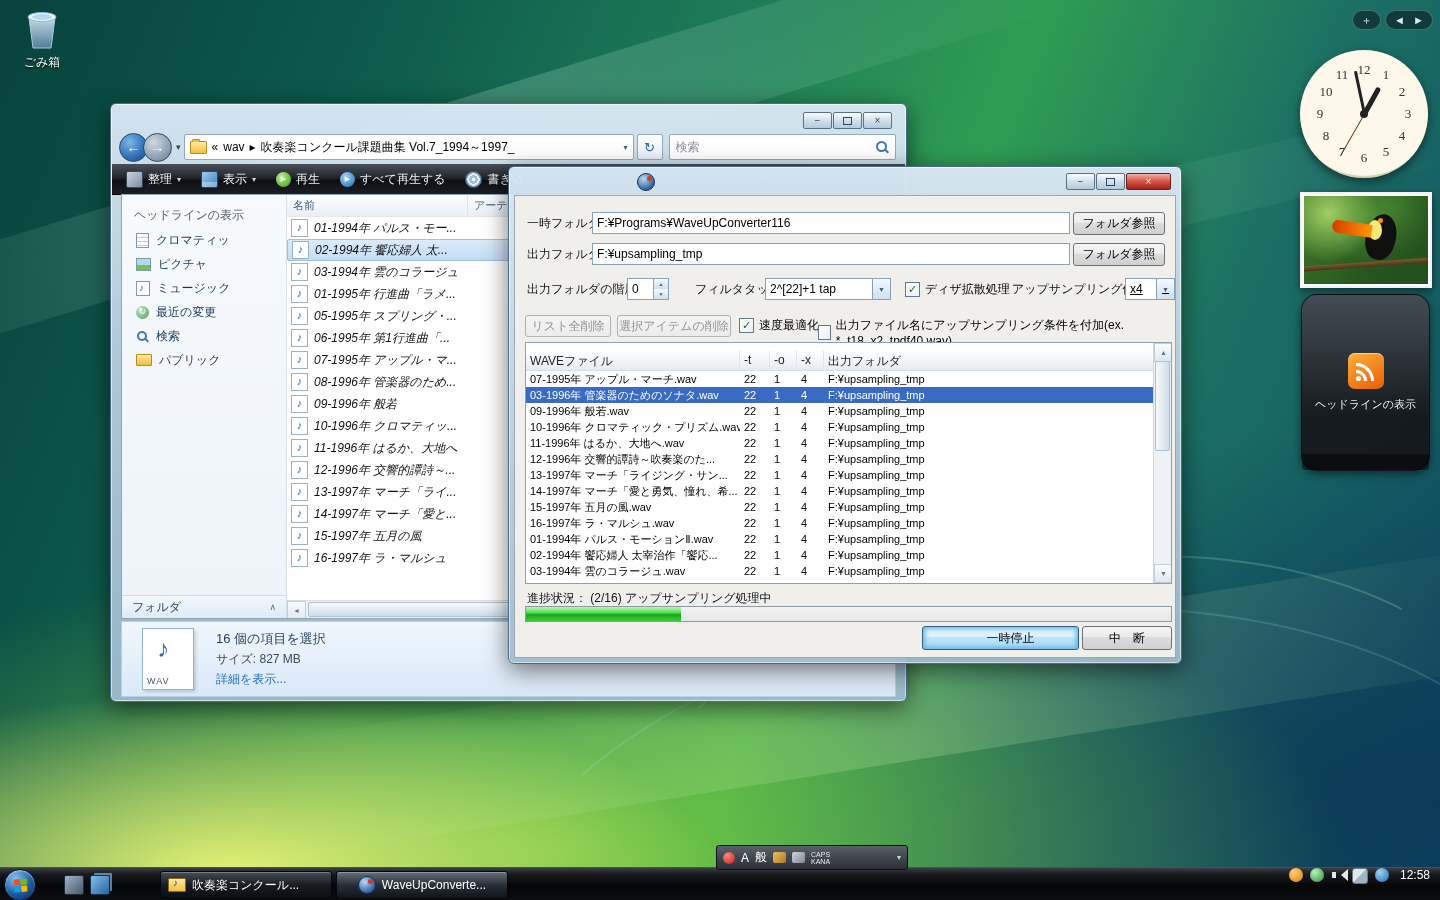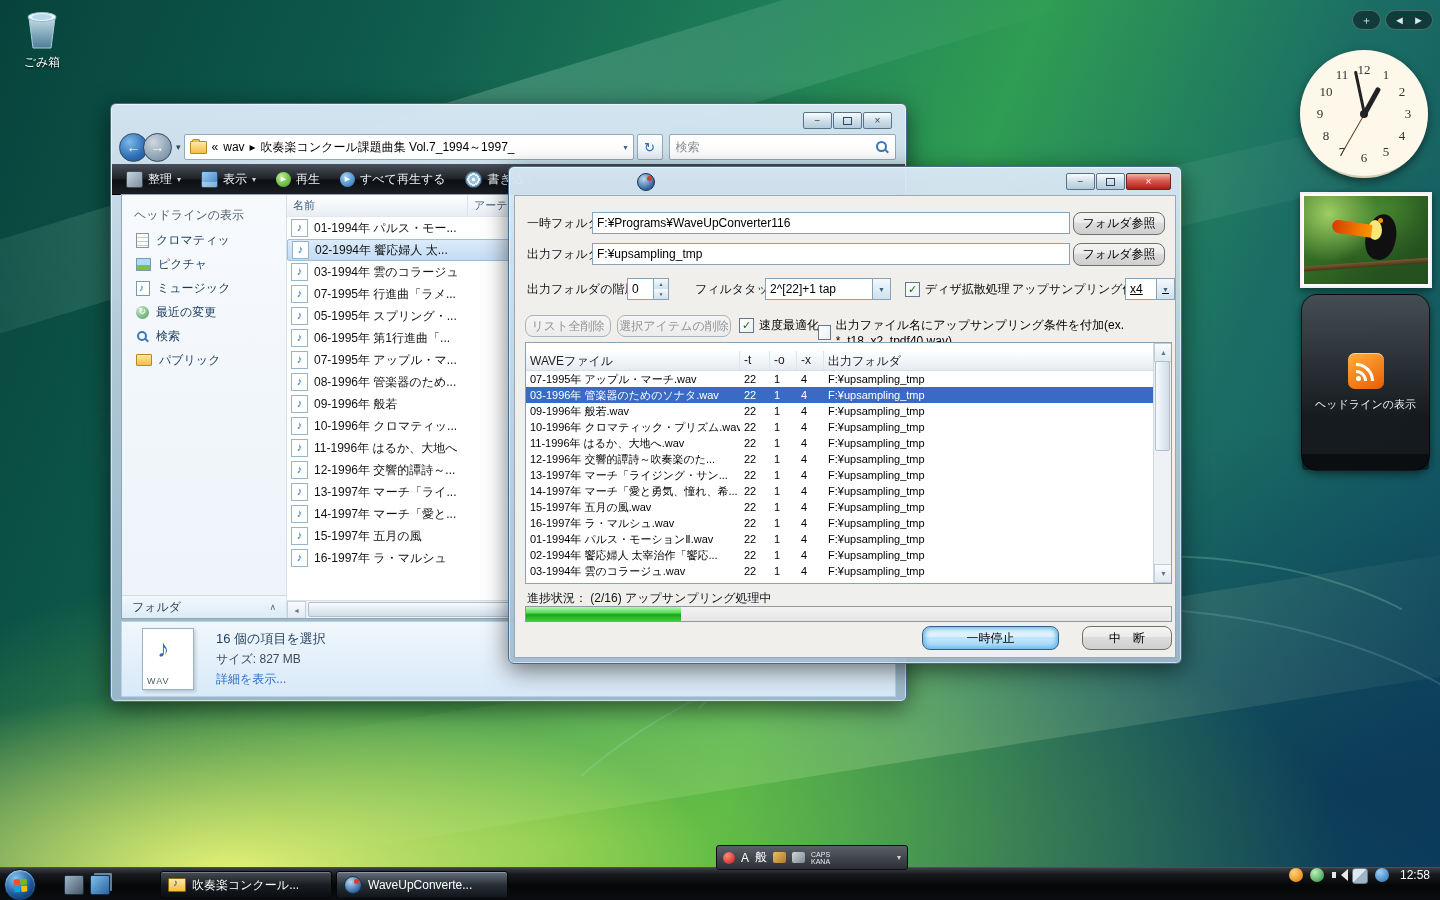--- a/index.html
+++ b/index.html
@@ -83,21 +83,21 @@
     border:1px solid #4e6b85;box-shadow:0 6px 24px rgba(0,0,0,.55),inset 0 0 0 1px rgba(255,255,255,.55);}
   .capbtns{position:absolute;display:flex;gap:1px;}
   .capbtn{width:27px;height:15px;border:1px solid #5a7288;border-radius:2px;display:flex;align-items:center;justify-content:center;
     font-size:10px;line-height:1;color:#31485c;
     background:linear-gradient(180deg,rgba(255,255,255,.9),rgba(208,222,233,.55) 50%,rgba(165,189,208,.65));}
   .capbtn .maxbox{width:7px;height:6px;border:1px solid #31485c;display:inline-block;}
   .capbtn.close-red{width:43px;color:#fff;border-color:#72201c;
     background:linear-gradient(180deg,#f2b0a8,#d85a4e 45%,#a82017);}
   .vbtn{display:flex;align-items:center;justify-content:center;font-size:12px;color:#000;cursor:default;
     background:linear-gradient(180deg,#f5f5f5 0%,#ebebeb 45%,#dddddd 46%,#cfcfcf 100%);
-    border:1px solid #707070;border-radius:8px;}
+    border:1px solid #707070;border-radius:3px;}
   .vbtn.disabled{color:#8d9294;border-color:#aeb2b5;background:linear-gradient(180deg,#f5f5f5,#ececec);}
   .vbtn.focused{border-color:#2c628b;box-shadow:inset 0 0 4px 2px #67b5e8;
     background:linear-gradient(180deg,#eaf6fd 0%,#d9f0fc 45%,#bee6fd 46%,#a7d9f5 100%);}
   .tbox{background:#fff;border:1px solid #86a3b8;display:flex;align-items:center;padding:0 4px;font-size:12px;}
   .combo{background:#fff;border:1px solid #86a3b8;display:flex;align-items:center;font-size:12px;padding-left:4px;}
   .combo .arrowbtn{margin-left:auto;width:17px;align-self:stretch;border-left:1px solid #86a3b8;
     background:linear-gradient(#f4f9fd,#cfe0ee);display:flex;align-items:center;justify-content:center;font-size:7px;color:#41627f;}
   .cbrow{display:flex;align-items:center;gap:5px;}
   .cbbox{width:13px;height:13px;background:linear-gradient(135deg,#fff,#e9eef3);border:1px solid #65788a;
     display:flex;align-items:center;justify-content:center;font-size:11px;color:#1c661c;font-weight:bold;}
@@ -157,21 +157,21 @@
   #ex-list{flex:1;position:relative;overflow:hidden;}
   #ex-cols{display:flex;height:21px;border-bottom:1px solid #e2e8ee;
     background:linear-gradient(#fdfefe,#f1f5f9 60%,#e9eef3);color:#3a5a78;font-size:11px;}
   #ex-cols span{padding:3px 6px;border-right:1px solid #dde4ea;}
   #col-name{width:168px;}
   #col-artist{flex:1;}
   .file-row{display:flex;align-items:center;height:22px;gap:6px;padding-left:4px;}
   .file-row.selected{background:linear-gradient(#dcebfa,#c3dcf3);border:1px solid #9cc0e0;border-radius:2px;height:20px;}
   .note-doc{width:15px;height:16px;background:#fff;border:1px solid #9ab2c6;display:flex;align-items:flex-start;justify-content:center;flex:0 0 auto;}
   .note-doc .nglyph{font-size:11px;color:#2d6db5;font-style:normal;line-height:14px;}
-  .file-label{white-space:nowrap;overflow:hidden;text-overflow:ellipsis;color:#111;}
+  .file-label{white-space:nowrap;overflow:hidden;text-overflow:ellipsis;color:#111;font-style:italic;}
   #ex-hsb{position:absolute;left:0;right:0;bottom:0;height:17px;background:#eef2f6;border-top:1px solid #d8dfe6;display:flex;}
   .sb-btn{width:17px;height:100%;background:linear-gradient(#fafcfe,#dfe8f0);border:1px solid #c2cdd8;
     display:flex;align-items:center;justify-content:center;font-size:7px;color:#5f7890;}
   #ex-hsb .thumb{flex:0 0 420px;margin:1px 2px;background:linear-gradient(#f7fafc,#cfdde9);border:1px solid #aebfcd;border-radius:2px;}
   #ex-details{position:absolute;left:10px;right:10px;bottom:4px;height:74px;
     background:linear-gradient(#f0f7fd,#d8e9f8);border:1px solid #b9cfe2;display:flex;align-items:center;gap:22px;padding-left:20px;}
   #wav-icon{width:50px;height:60px;background:#fff;border:1px solid #9ab2c6;position:relative;flex:0 0 auto;
     box-shadow:2px 2px 3px rgba(0,0,0,.15);}
   #wav-icon .big-note{position:absolute;left:14px;top:6px;font-size:24px;color:#2d6db5;}
   #wav-icon .badge{position:absolute;left:4px;bottom:3px;font-size:9px;color:#4a5a68;letter-spacing:1px;}
@@ -214,21 +214,21 @@
   #cv-vsb{position:absolute;right:0;top:0;bottom:0;width:17px;background:#eef2f6;border-left:1px solid #cfd8e0;}
   #cv-vsb .sb-btn{width:100%;height:17px;}
   #cv-vsb .vthumb{position:absolute;left:1px;right:1px;top:18px;height:88px;
     background:linear-gradient(90deg,#f7fafc,#cfdde9);border:1px solid #aebfcd;border-radius:2px;}
   #cv-vsb .sb-down{position:absolute;bottom:0;}
   #cv-progress-label{position:absolute;left:12px;top:394px;color:#101418;}
   #progress-track{position:absolute;left:10px;top:410px;width:645px;height:14px;border:1px solid #8e9a9f;
     background:linear-gradient(#f2f2f2,#e6e6e6);}
   #progress-fill{height:100%;width:0;
     background:linear-gradient(180deg,#b8f5b8 0%,#58dc58 40%,#17a817 55%,#3fcc3f 100%);}
-  #cv-pause{position:absolute;left:407px;top:430px;width:135px;height:22px;}
+  #cv-pause{position:absolute;left:407px;top:430px;width:135px;height:22px;padding-left:20px;}
   #cv-abort{position:absolute;left:567px;top:430px;width:88px;height:22px;}
 
   
   #ime-bar{position:absolute;left:716px;top:845px;width:178px;height:23px;z-index:30;
     background:linear-gradient(#5a6068,#2b2f35);border:1px solid #0c0e10;border-radius:3px;
     display:flex;align-items:center;gap:6px;padding:0 6px;color:#fff;}
   #ime-dot{width:12px;height:12px;border-radius:50%;background:radial-gradient(circle at 35% 30%,#ff8a7a,#c01818);flex:0 0 auto;}
   .ime-mini-icon{width:13px;height:11px;border-radius:2px;flex:0 0 auto;}
   [data-name="ime-pad-icon"]{background:linear-gradient(135deg,#e8c35a,#b0782a);}
   [data-name="ime-tools-icon"]{background:linear-gradient(135deg,#cfd6dc,#7e8890);}
@@ -247,21 +247,21 @@
   #orb-flag i:nth-child(1){background:#f25022;}#orb-flag i:nth-child(2){background:#7fba00;}
   #orb-flag i:nth-child(3){background:#00a4ef;}#orb-flag i:nth-child(4){background:#ffb900;}
   .ql-icon{position:absolute;top:7px;width:18px;height:18px;border-radius:2px;}
   [data-name="show-desktop-icon"]{left:64px;background:linear-gradient(135deg,#9fb6c8,#45586a);border:1px solid #202c38;}
   [data-name="window-switcher-icon"]{left:90px;background:linear-gradient(135deg,#7ec0ea,#2a62a0);border:1px solid #15304e;
     box-shadow:3px -3px 0 -1px rgba(160,200,235,.6);}
   #task-area{position:absolute;left:160px;top:3px;display:flex;gap:4px;}
   .task-btn{width:156px;height:26px;border-radius:3px;border:1px solid #05070a;display:flex;align-items:center;gap:6px;padding:0 7px;
     background:linear-gradient(180deg,rgba(150,165,180,.35),rgba(60,70,82,.35) 50%,rgba(10,14,18,.5));
     box-shadow:inset 0 1px 0 rgba(255,255,255,.25);color:#fff;}
-  .task-btn[data-index="1"]{background:linear-gradient(180deg,rgba(175,195,215,.5),rgba(80,95,110,.45) 50%,rgba(20,26,34,.6));}
+  .task-btn[data-index="1"]{background:linear-gradient(180deg,rgba(175,195,215,.5),rgba(80,95,110,.45) 50%,rgba(20,26,34,.6));justify-content:center;}
   .task-label{white-space:nowrap;overflow:hidden;text-overflow:ellipsis;font-size:12px;}
   .task-icon{flex:0 0 auto;}
   [data-name="music-folder-icon"]{width:16px;height:12px;background:linear-gradient(#ffe9a8,#f3bf3e);
     border:1px solid #8a6a16;border-radius:1px;position:relative;}
   [data-name="music-folder-icon"]::after{content:"♪";position:absolute;left:4px;top:-2px;font-size:10px;color:#1d4a86;}
   #tray{position:absolute;right:10px;top:0;height:32px;display:flex;align-items:flex-start;gap:7px;color:#fff;}
   .tray-ic{width:14px;height:14px;border-radius:3px;}
   [data-name="update-icon"]{background:radial-gradient(circle at 35% 30%,#ffd27a,#e07a00);border-radius:50%;}
   [data-name="volume-icon"]{position:relative;background:none;}
   [data-name="volume-icon"]::before{content:"";position:absolute;left:1px;top:4px;width:4px;height:6px;background:#e8e8e8;}
@@ -479,21 +479,21 @@
               <span class="note-doc" data-name="music-file-icon">
                 <i class="nglyph" data-name="note-glyph">♪</i>
               </span>
               <span class="file-label" data-name="file-name">03-1994年 雲のコラージュ</span>
             </div>
 
             <div class="file-row" data-name="file-row" data-index="3">
               <span class="note-doc" data-name="music-file-icon">
                 <i class="nglyph" data-name="note-glyph">♪</i>
               </span>
-              <span class="file-label" data-name="file-name">07-1995年 行進曲「ラメ...</span>
+              <span class="file-label" data-name="file-name">01-1995年 行進曲「ラメ...</span>
             </div>
 
             <div class="file-row" data-name="file-row" data-index="4">
               <span class="note-doc" data-name="music-file-icon">
                 <i class="nglyph" data-name="note-glyph">♪</i>
               </span>
               <span class="file-label" data-name="file-name">05-1995年 スプリング・...</span>
             </div>
 
             <div class="file-row" data-name="file-row" data-index="5">

